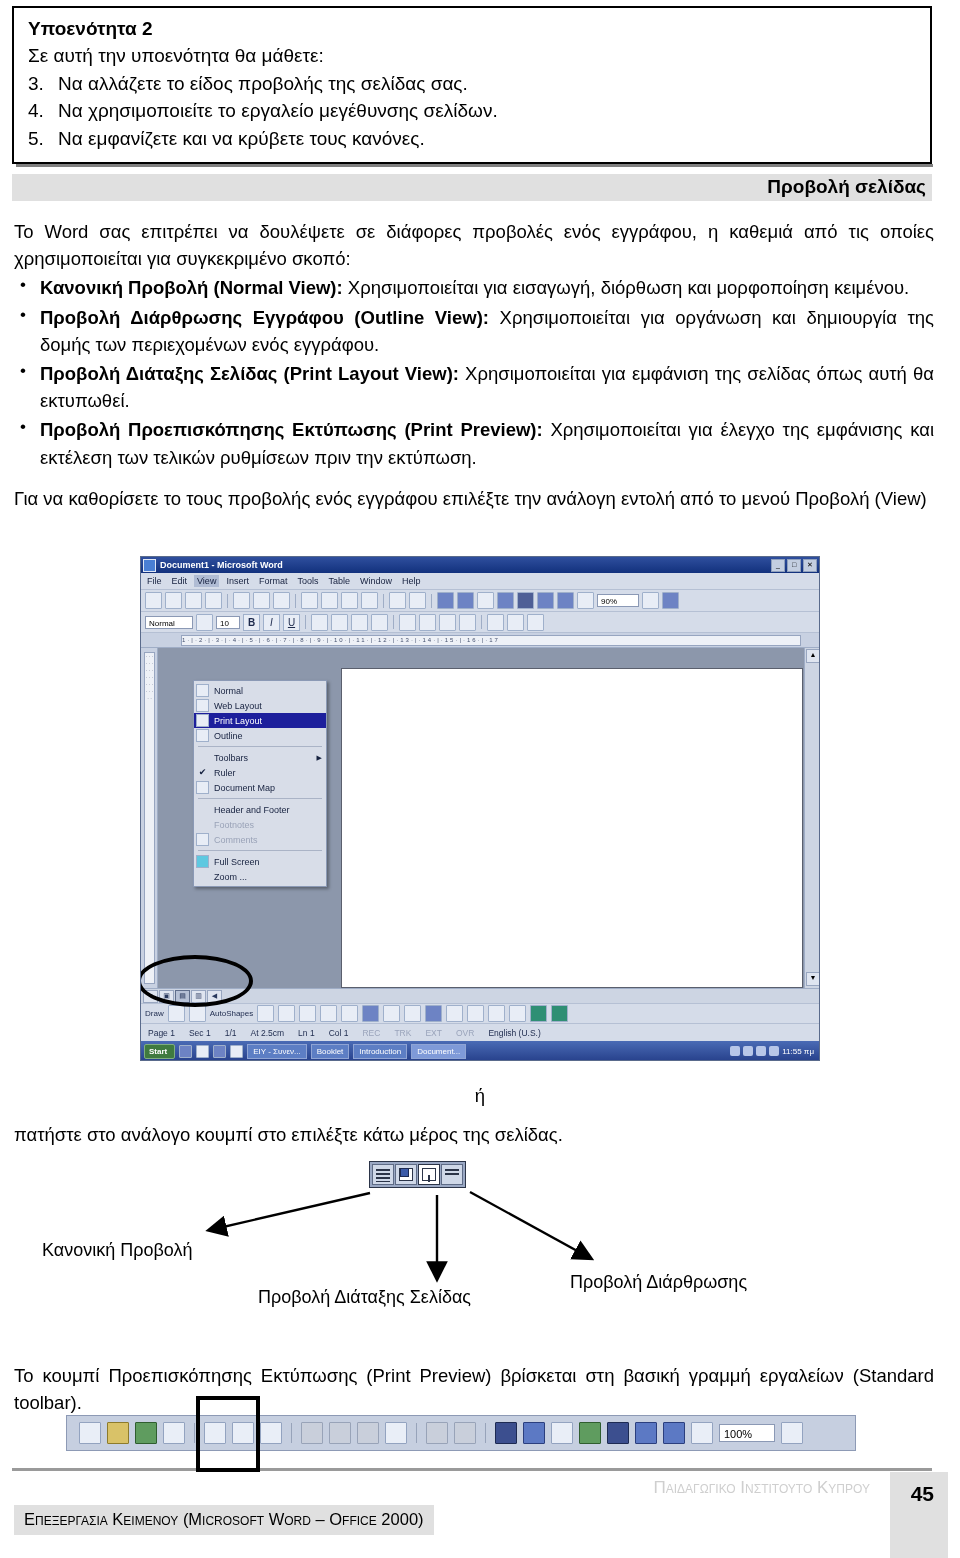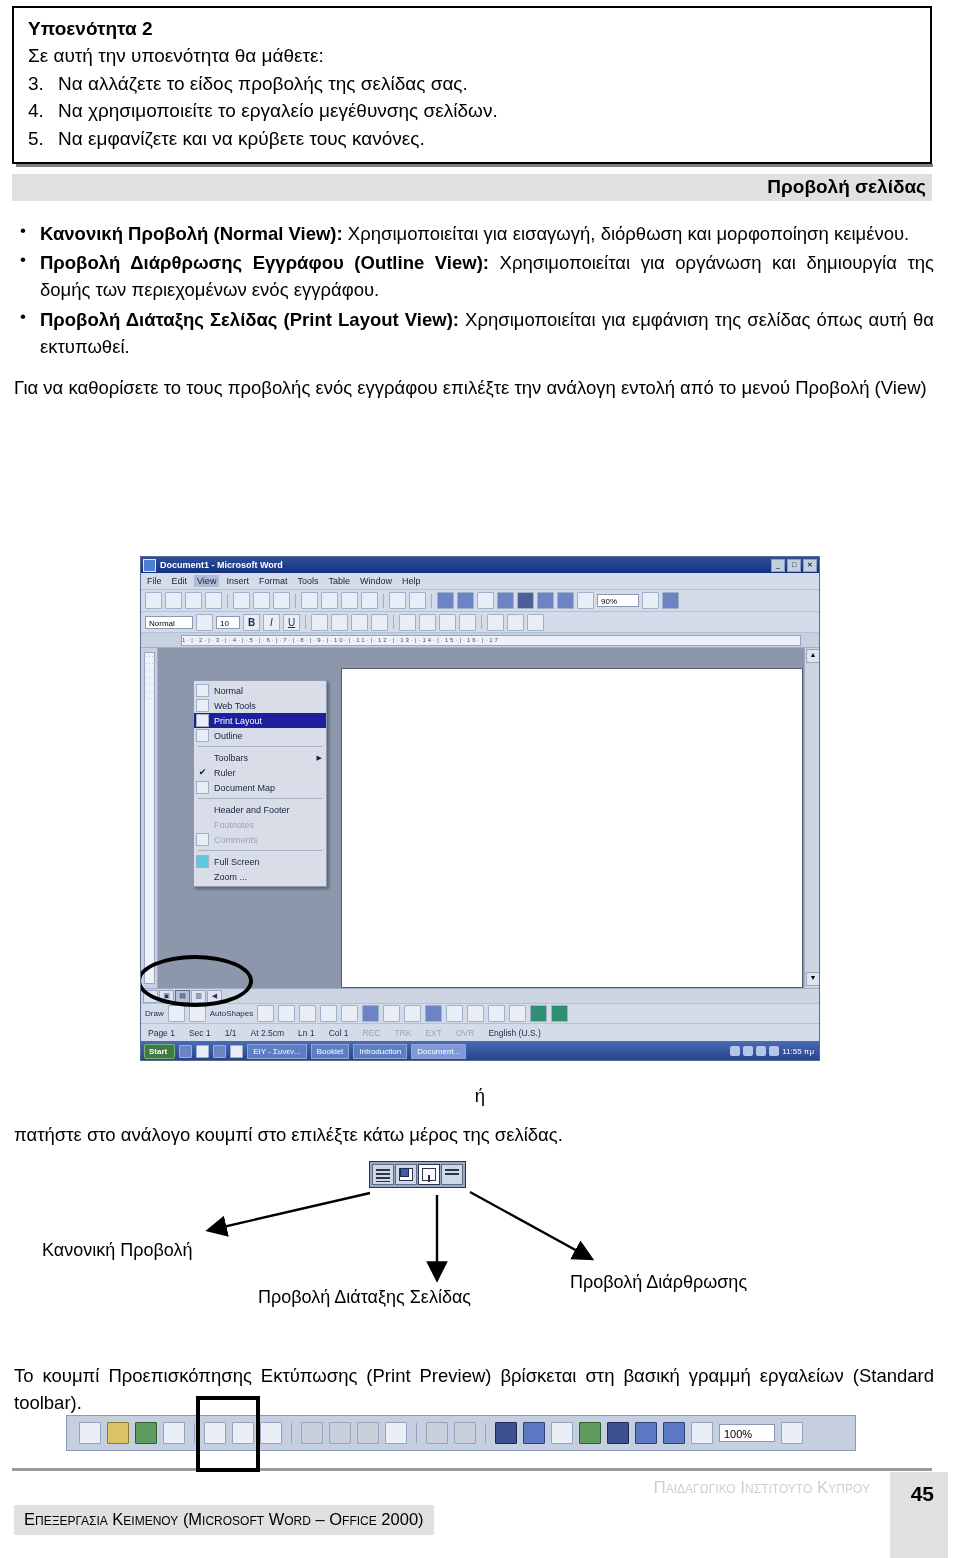--- a/index.html
+++ b/index.html
@@ -722,29 +722,33 @@
       <span>Να εμφανίζετε και να κρύβετε τους κανόνες.</span>
     </li>
   </ul>
 </div>
 
 <div class="section-band">
   <span class="section-band-text">Προβολή σελίδας</span>
 </div>
 
 <div class="body-area">
+  <p class="para">Το Word σας επιτρέπει να δουλέψετε σε διάφορες προβολές ενός εγγράφου, η καθεμιά από τις οποίες χρησιμοποιείται για συγκεκριμένο σκοπό:</p>
   <ul class="bullets">
     <li class="bullet">
       <b>Κανονική Προβολή (Normal View):</b><span> Χρησιμοποιείται για εισαγωγή, διόρθωση και μορφοποίηση κειμένου.</span>
     </li>
     <li class="bullet">
       <b>Προβολή Διάρθρωσης Εγγράφου (Outline View):</b><span> Χρησιμοποιείται για οργάνωση και δημιουργία της δομής των περιεχομένων ενός εγγράφου.</span>
     </li>
     <li class="bullet">
       <b>Προβολή Διάταξης Σελίδας (Print Layout View):</b><span> Χρησιμοποιείται για εμφάνιση της σελίδας όπως αυτή θα εκτυπωθεί.</span>
+    </li>
+    <li class="bullet">
+      <b>Προβολή Προεπισκόπησης Εκτύπωσης (Print Preview):</b><span> Χρησιμοποιείται για έλεγχο της εμφάνισης και εκτέλεση των τελικών ρυθμίσεων πριν την εκτύπωση.</span>
     </li>
   </ul>
   <p class="para para-after">Για να καθορίσετε το τους προβολής ενός εγγράφου επιλέξτε την ανάλογη εντολή από το μενού Προβολή (View)</p>
 </div>
 
 <div class="word-shot">
 
   <div class="ws-titlebar">
     <span class="ws-title-icon"></span>
     <span class="ws-title-text">Document1 - Microsoft Word</span>
@@ -835,21 +839,21 @@
       <div class="ws-scroll-btn" style="position:absolute;bottom:1px;">▼</div>
     </div>
 
     <div class="ws-menu-popup">
       <div class="ws-menu-row">
         <span class="ws-menu-ico"></span>
         <span>Normal</span>
       </div>
       <div class="ws-menu-row">
         <span class="ws-menu-ico"></span>
-        <span>Web Tools</span>
+        <span>Web Layout</span>
       </div>
       <div class="ws-menu-row sel">
         <span class="ws-menu-ico"></span>
         <span>Print Layout</span>
       </div>
       <div class="ws-menu-row">
         <span class="ws-menu-ico"></span>
         <span>Outline</span>
       </div>
       <div class="ws-menu-sep"></div>

